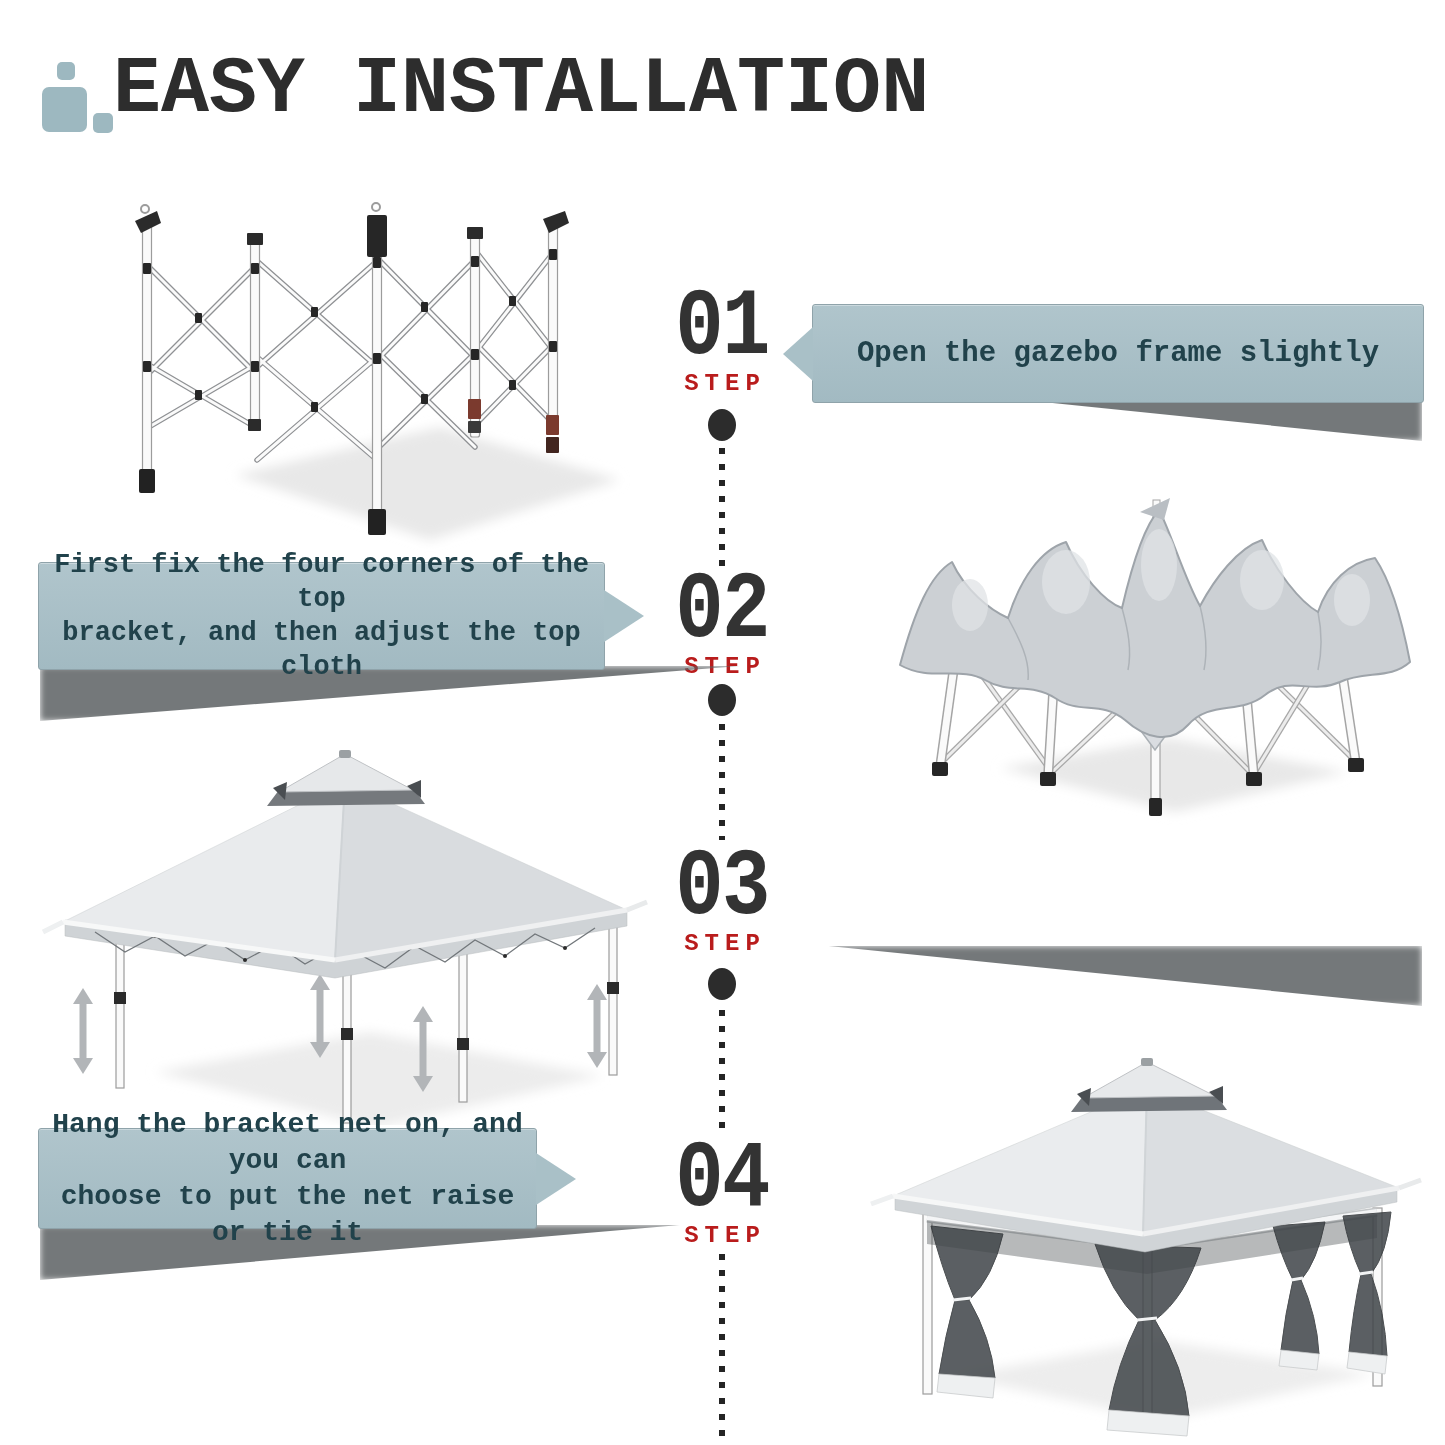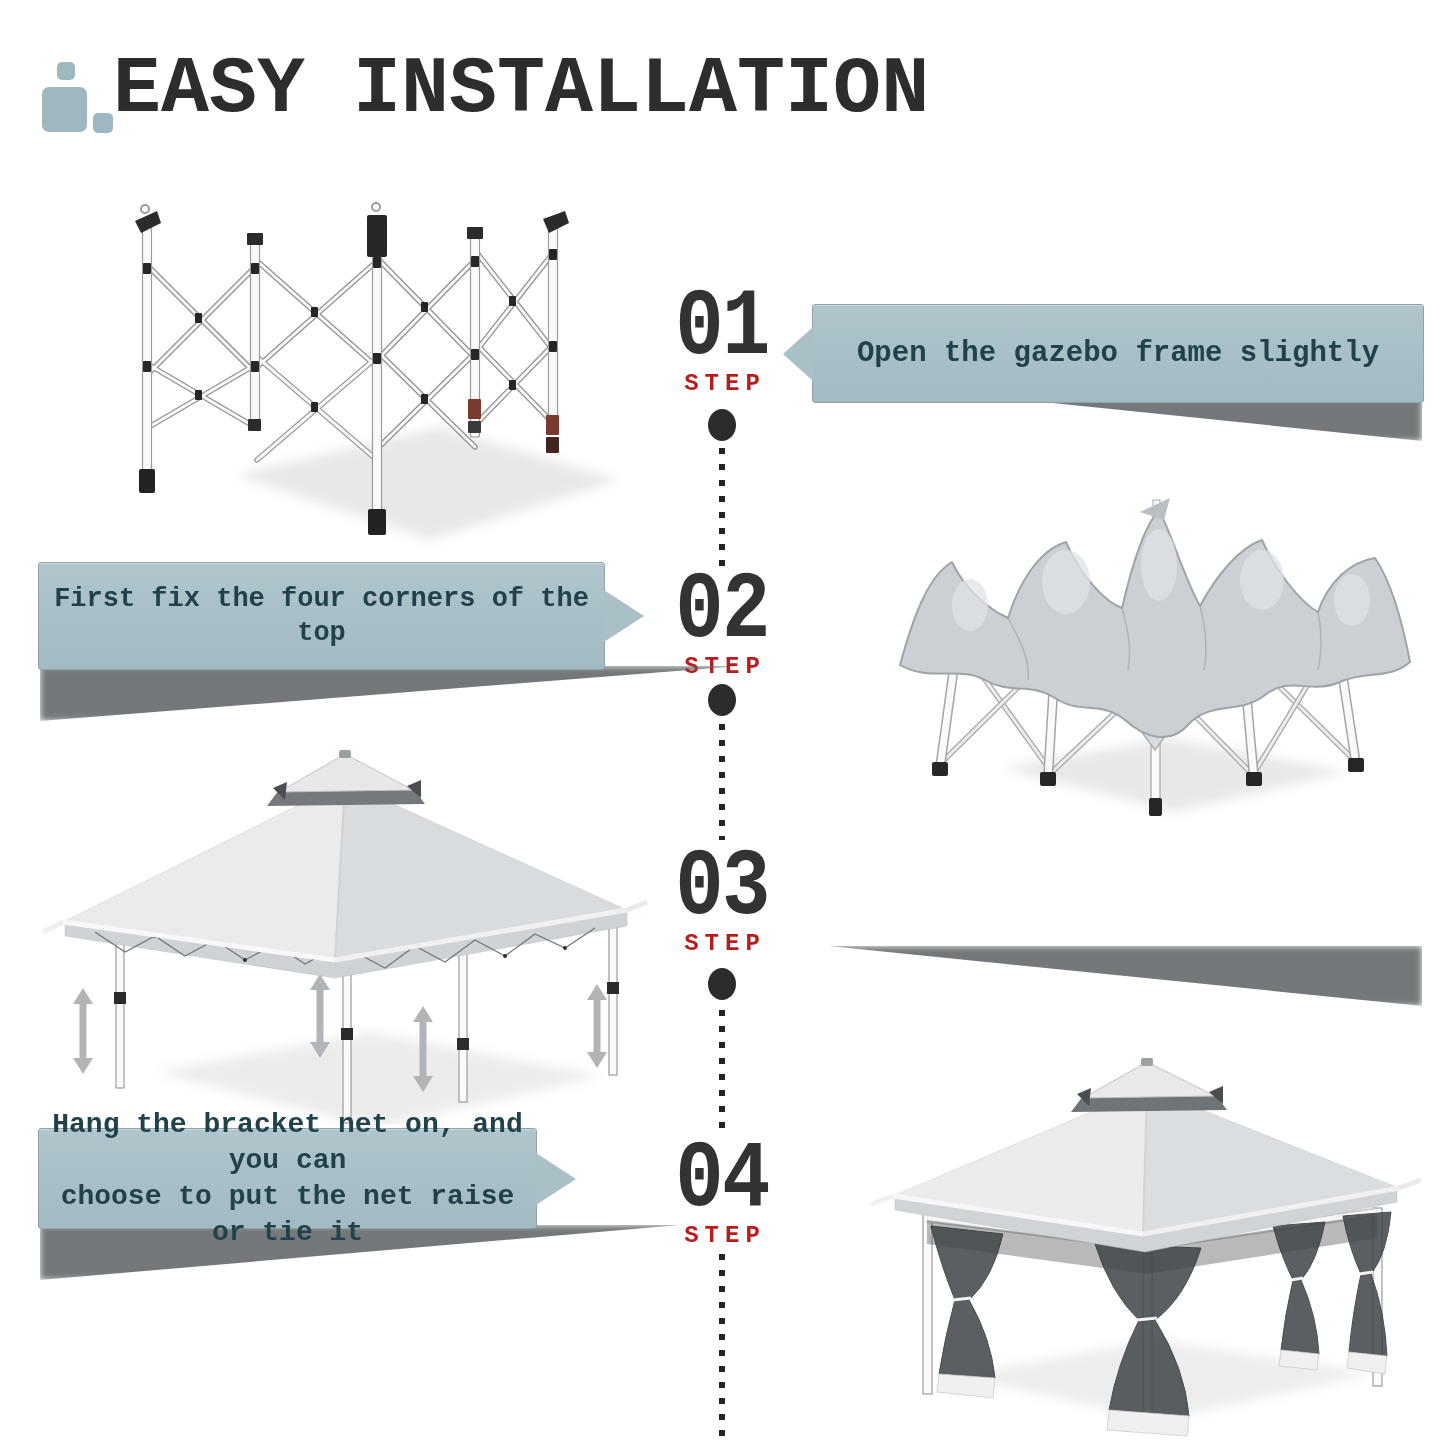--- a/index.html
+++ b/index.html
@@ -103,20 +103,21 @@
   <div class="bshadow" id="sh1"></div>
   <div class="banner" id="b1">
     <span class="arrow-left"></span>
     <div class="ln">Open the gazebo frame slightly</div>
   </div>
 
   <div class="bshadow" id="sh2"></div>
   <div class="banner" id="b2">
     <span class="arrow-right"></span>
     <div class="ln">First fix the four corners of the top</div>
+    <div class="ln">bracket, and then adjust the top cloth</div>
   </div>
 
   <div class="bshadow" id="sh3"></div>
 
   <div class="bshadow" id="sh4"></div>
   <div class="banner" id="b4">
     <span class="arrow-right"></span>
     <div class="ln">Hang the bracket net on, and you can</div>
     <div class="ln">choose to put the net raise or tie it</div>
   </div>

